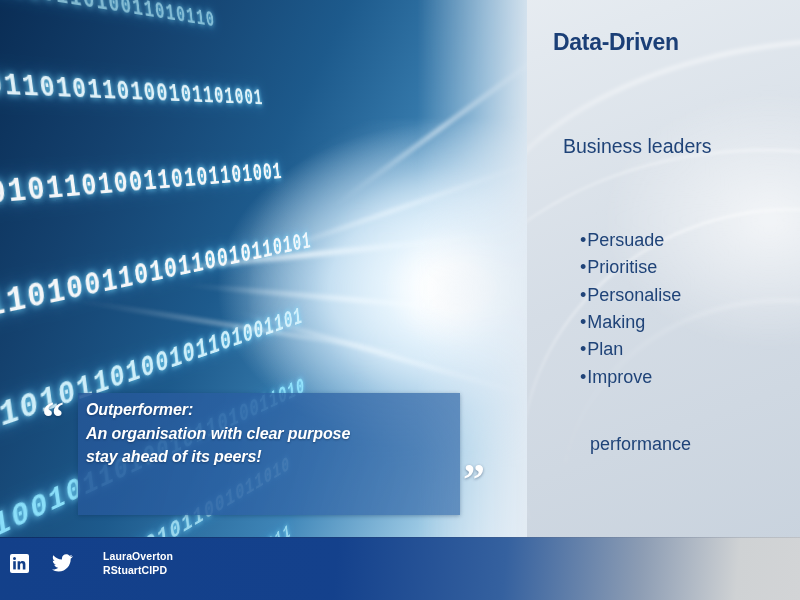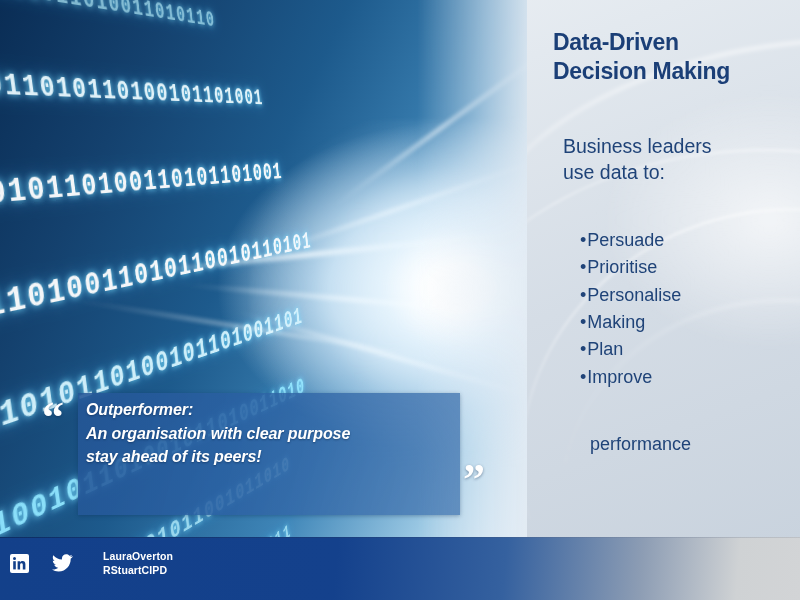--- a/index.html
+++ b/index.html
@@ -273,26 +273,24 @@
     <div class="qmark" id="quote-close">”</div>
     <div id="quote-text">
       <div>Outperformer:</div>
       <div>An organisation with clear purpose</div>
       <div>stay ahead of its peers!</div>
     </div>
   </div>
 
   <div id="title">
     <div>Data-Driven</div>
-    <div>Decision Making</div>
   </div>
 
   <div id="lead">
     <div>Business leaders</div>
-    <div>use data to:</div>
   </div>
 
   <div id="bullets">
     <span class="bullet-row"><span class="dot">•</span><span>Persuade</span></span>
     <span class="bullet-row"><span class="dot">•</span><span>Prioritise</span></span>
     <span class="bullet-row"><span class="dot">•</span><span>Personalise</span></span>
     <span class="bullet-row"><span class="dot">•</span><span>Making</span></span>
     <span class="bullet-row"><span class="dot">•</span><span>Plan</span></span>
     <span class="bullet-row"><span class="dot">•</span><span>Improve</span></span>
     <span class="cont">performance</span>

